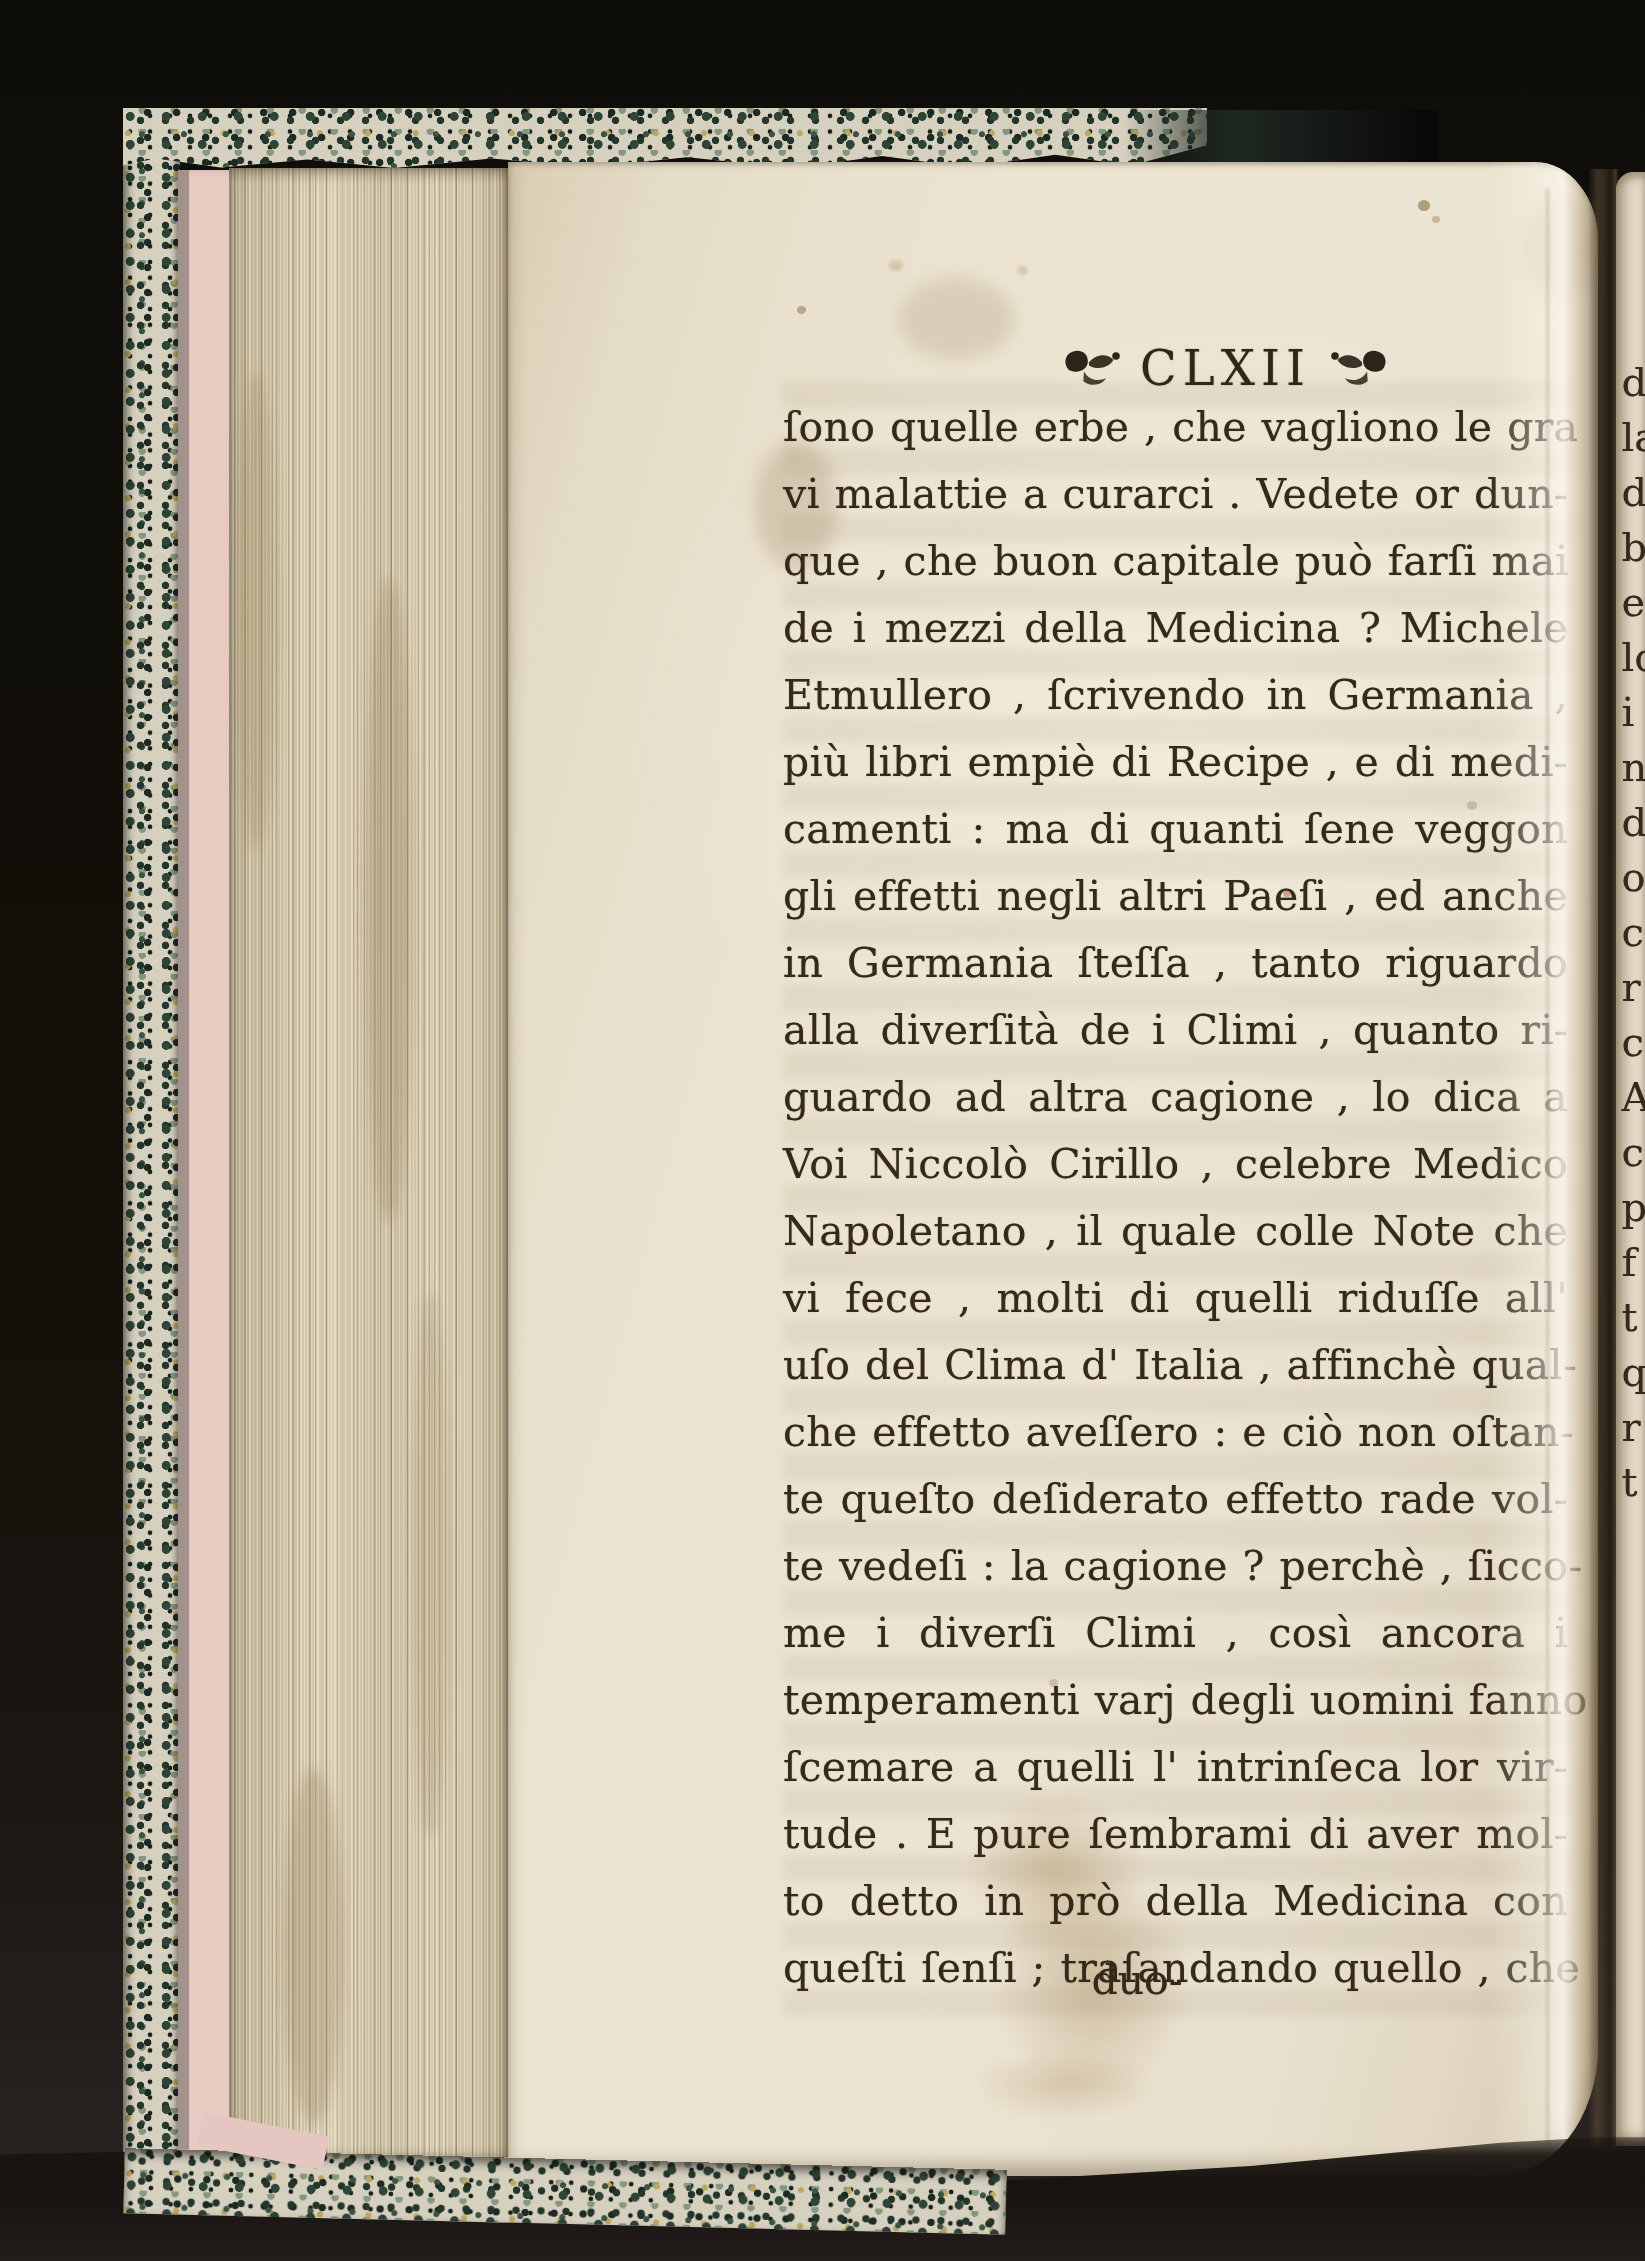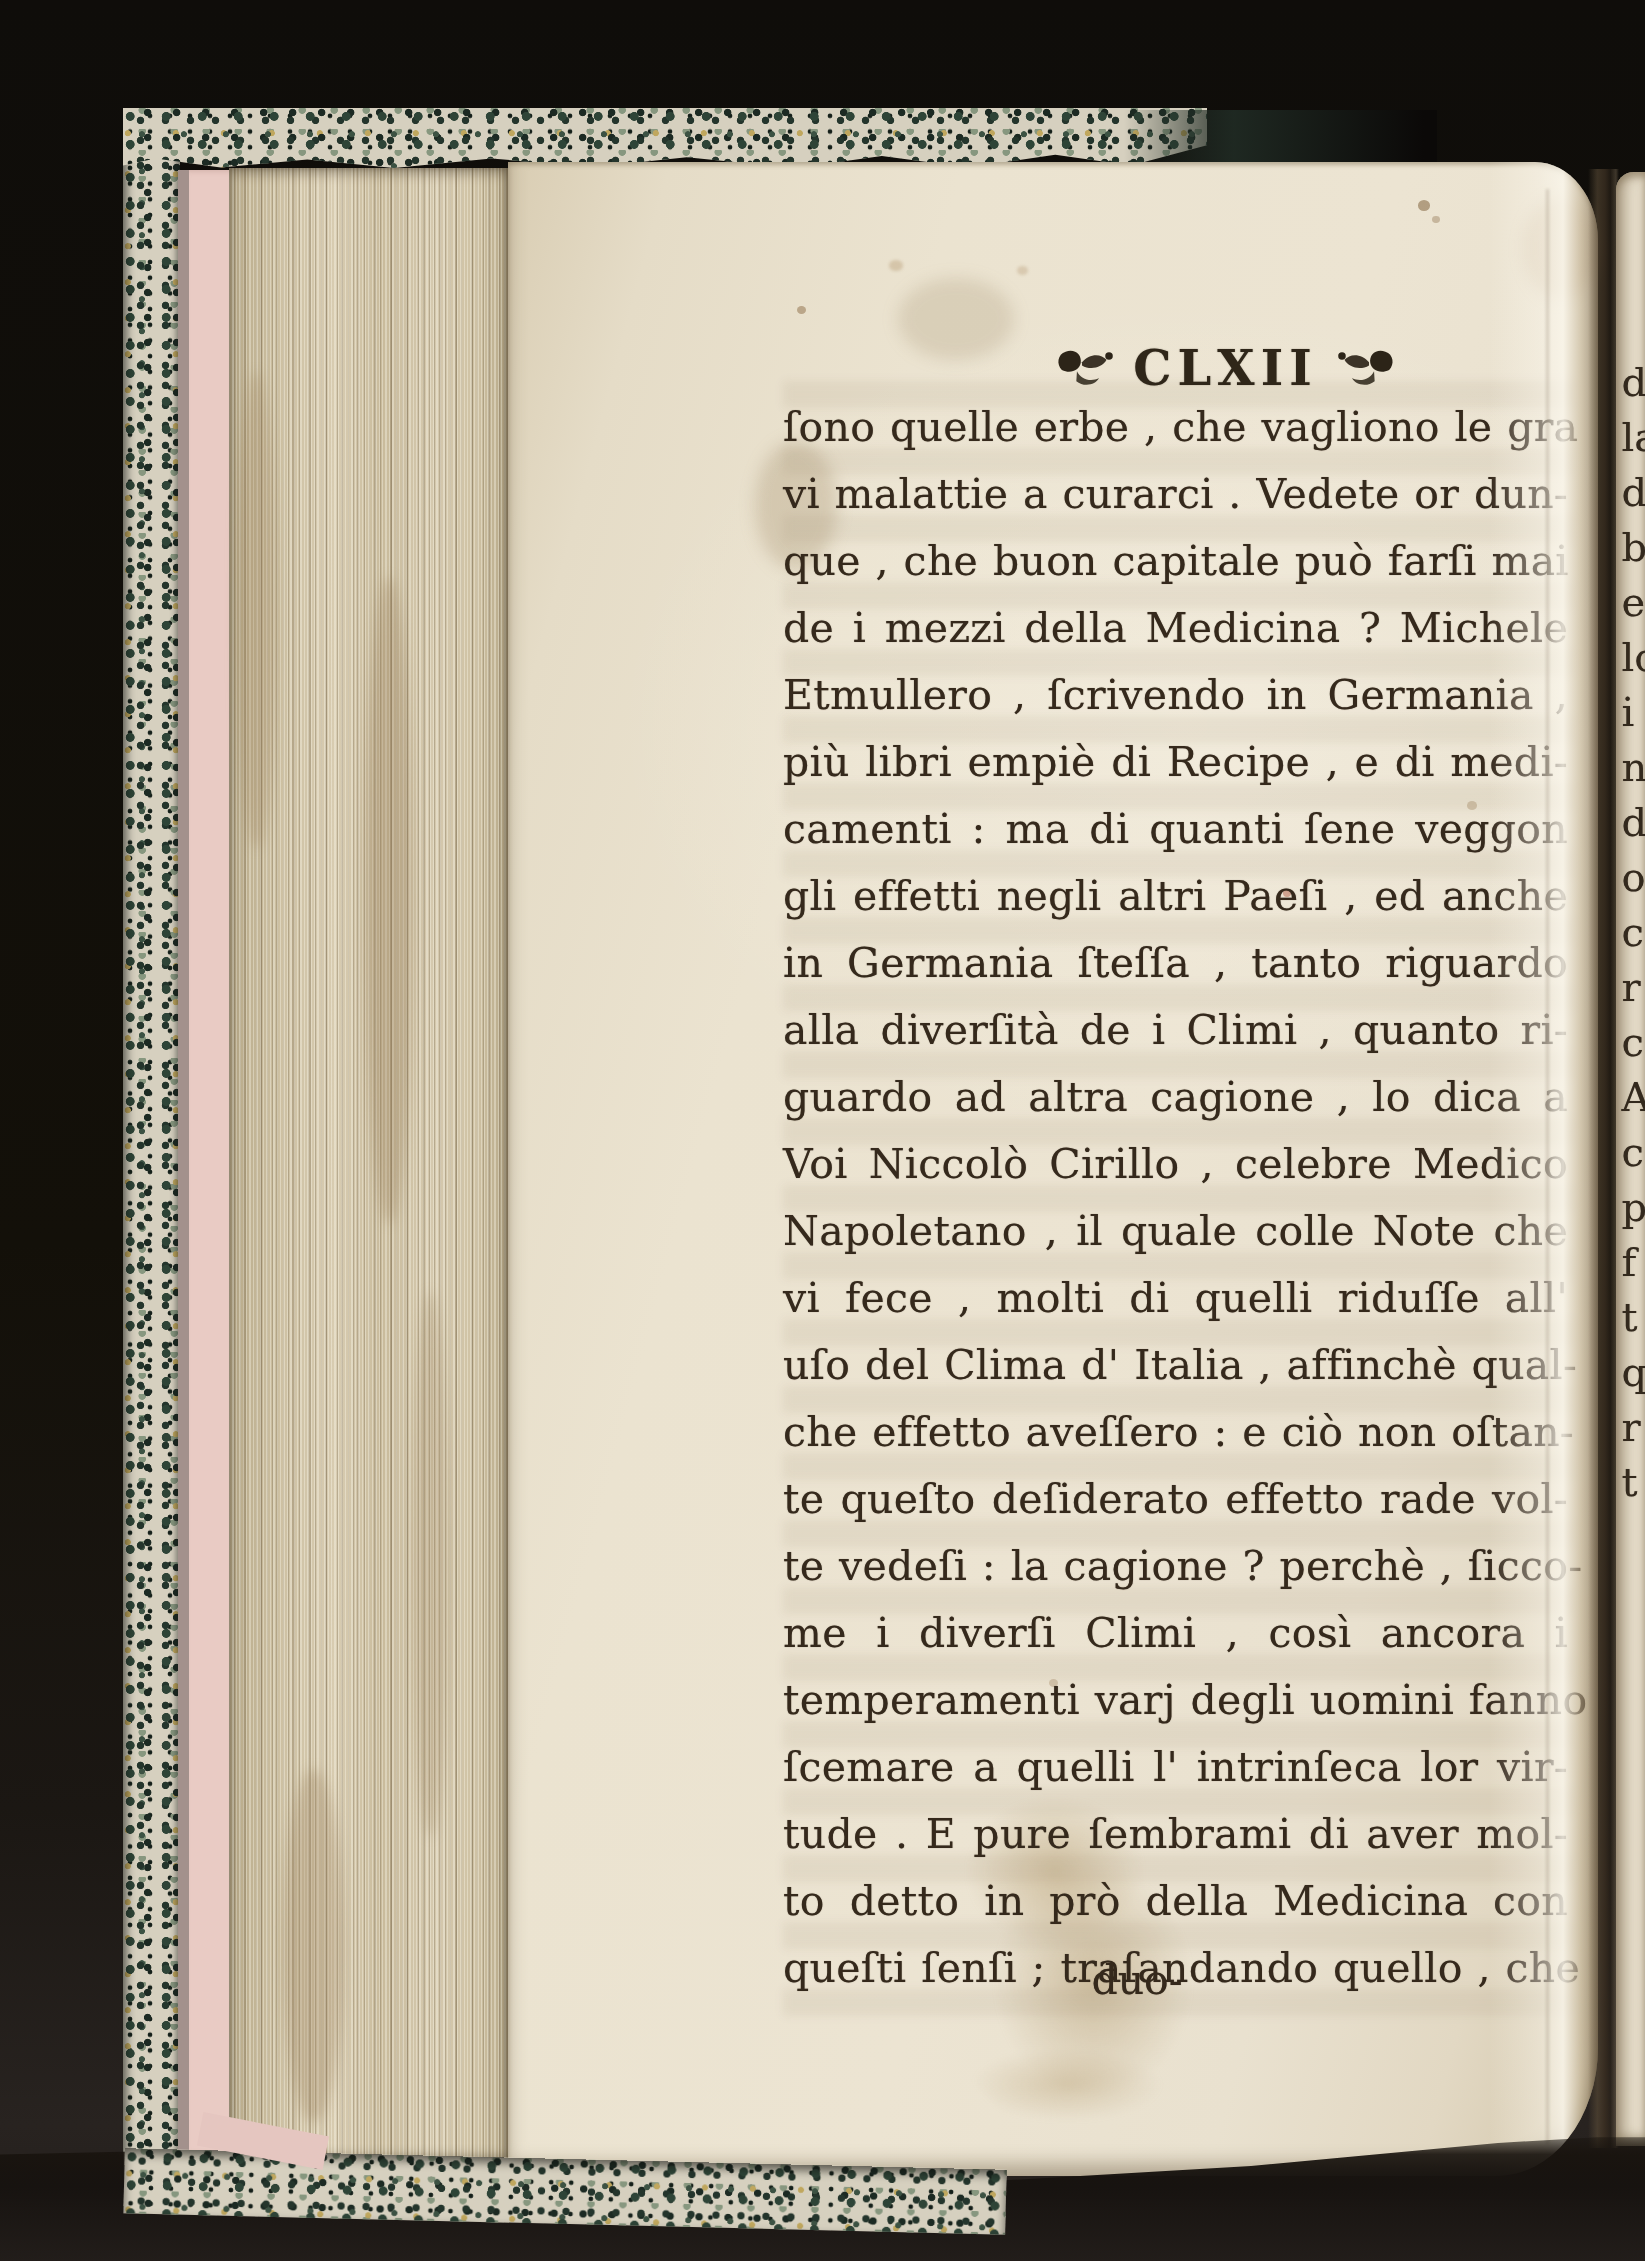--- a/index.html
+++ b/index.html
@@ -50,21 +50,21 @@
     background:
       radial-gradient(817px 613px at 62% 28%, rgba(255,252,242,.30), rgba(0,0,0,0) 70%),
       linear-gradient(105deg,#d9cdb3 0%,#e5dcc7 10%,#ebe3d0 28%,#ece4d2 55%,#e9e1cf 76%,#e2d8c3 89%,#d4c8ae 98%);
     box-shadow:inset 0 2.7px 4.1px rgba(120,105,75,.45), inset 0 -12.3px 17.7px rgba(110,95,68,.45);}
   #page-curl{left:981px;top:0;width:109px;height:2014px;
     background:linear-gradient(90deg,rgba(0,0,0,0) 0%,rgba(252,248,238,.45) 48%,rgba(250,246,235,.85) 68%,rgba(196,181,152,.55) 84%,rgba(134,116,88,.50) 94%,rgba(96,81,60,.45) 100%);
     border-radius:0 63px 102px 0 / 0 79px 129px 0;}
   #page-crease{left:1038px;top:27px;width:2.7px;height:1955px;background:rgba(120,104,78,.25);filter:blur(1.4px);}
   
   #header-row{left:1035px;top:335px;width:381px;height:65px;display:flex;align-items:center;justify-content:center;gap:16.3px;}
-  #page-number{font-size:48px;letter-spacing:6.1px;color:#2f2619;font-weight:bold;
+  #page-number{font-size:48px;letter-spacing:6.1px;color:#2f2619;font-weight:normal;
     text-shadow:0 0 1.4px rgba(47,38,25,.45);}
   .orn{width:65px;height:44px;}
   .orn path,.orn circle{fill:#2c2418;}
   #orn-right{transform:scaleX(-1);}
   
   #text-block{left:783px;top:394px;width:785px;height:1635px;color:#35291c;
     font-size:41px;line-height:67px;letter-spacing:0.3px;word-spacing:1.4px;
     text-shadow:0 0 0.9px rgba(53,41,28,.55);}
   .tline{text-align:justify;text-align-last:justify;white-space:nowrap;height:67px;}
   #catchword{left:783px;top:1956px;width:708px;font-size:41px;color:#35291c;text-align:center;

